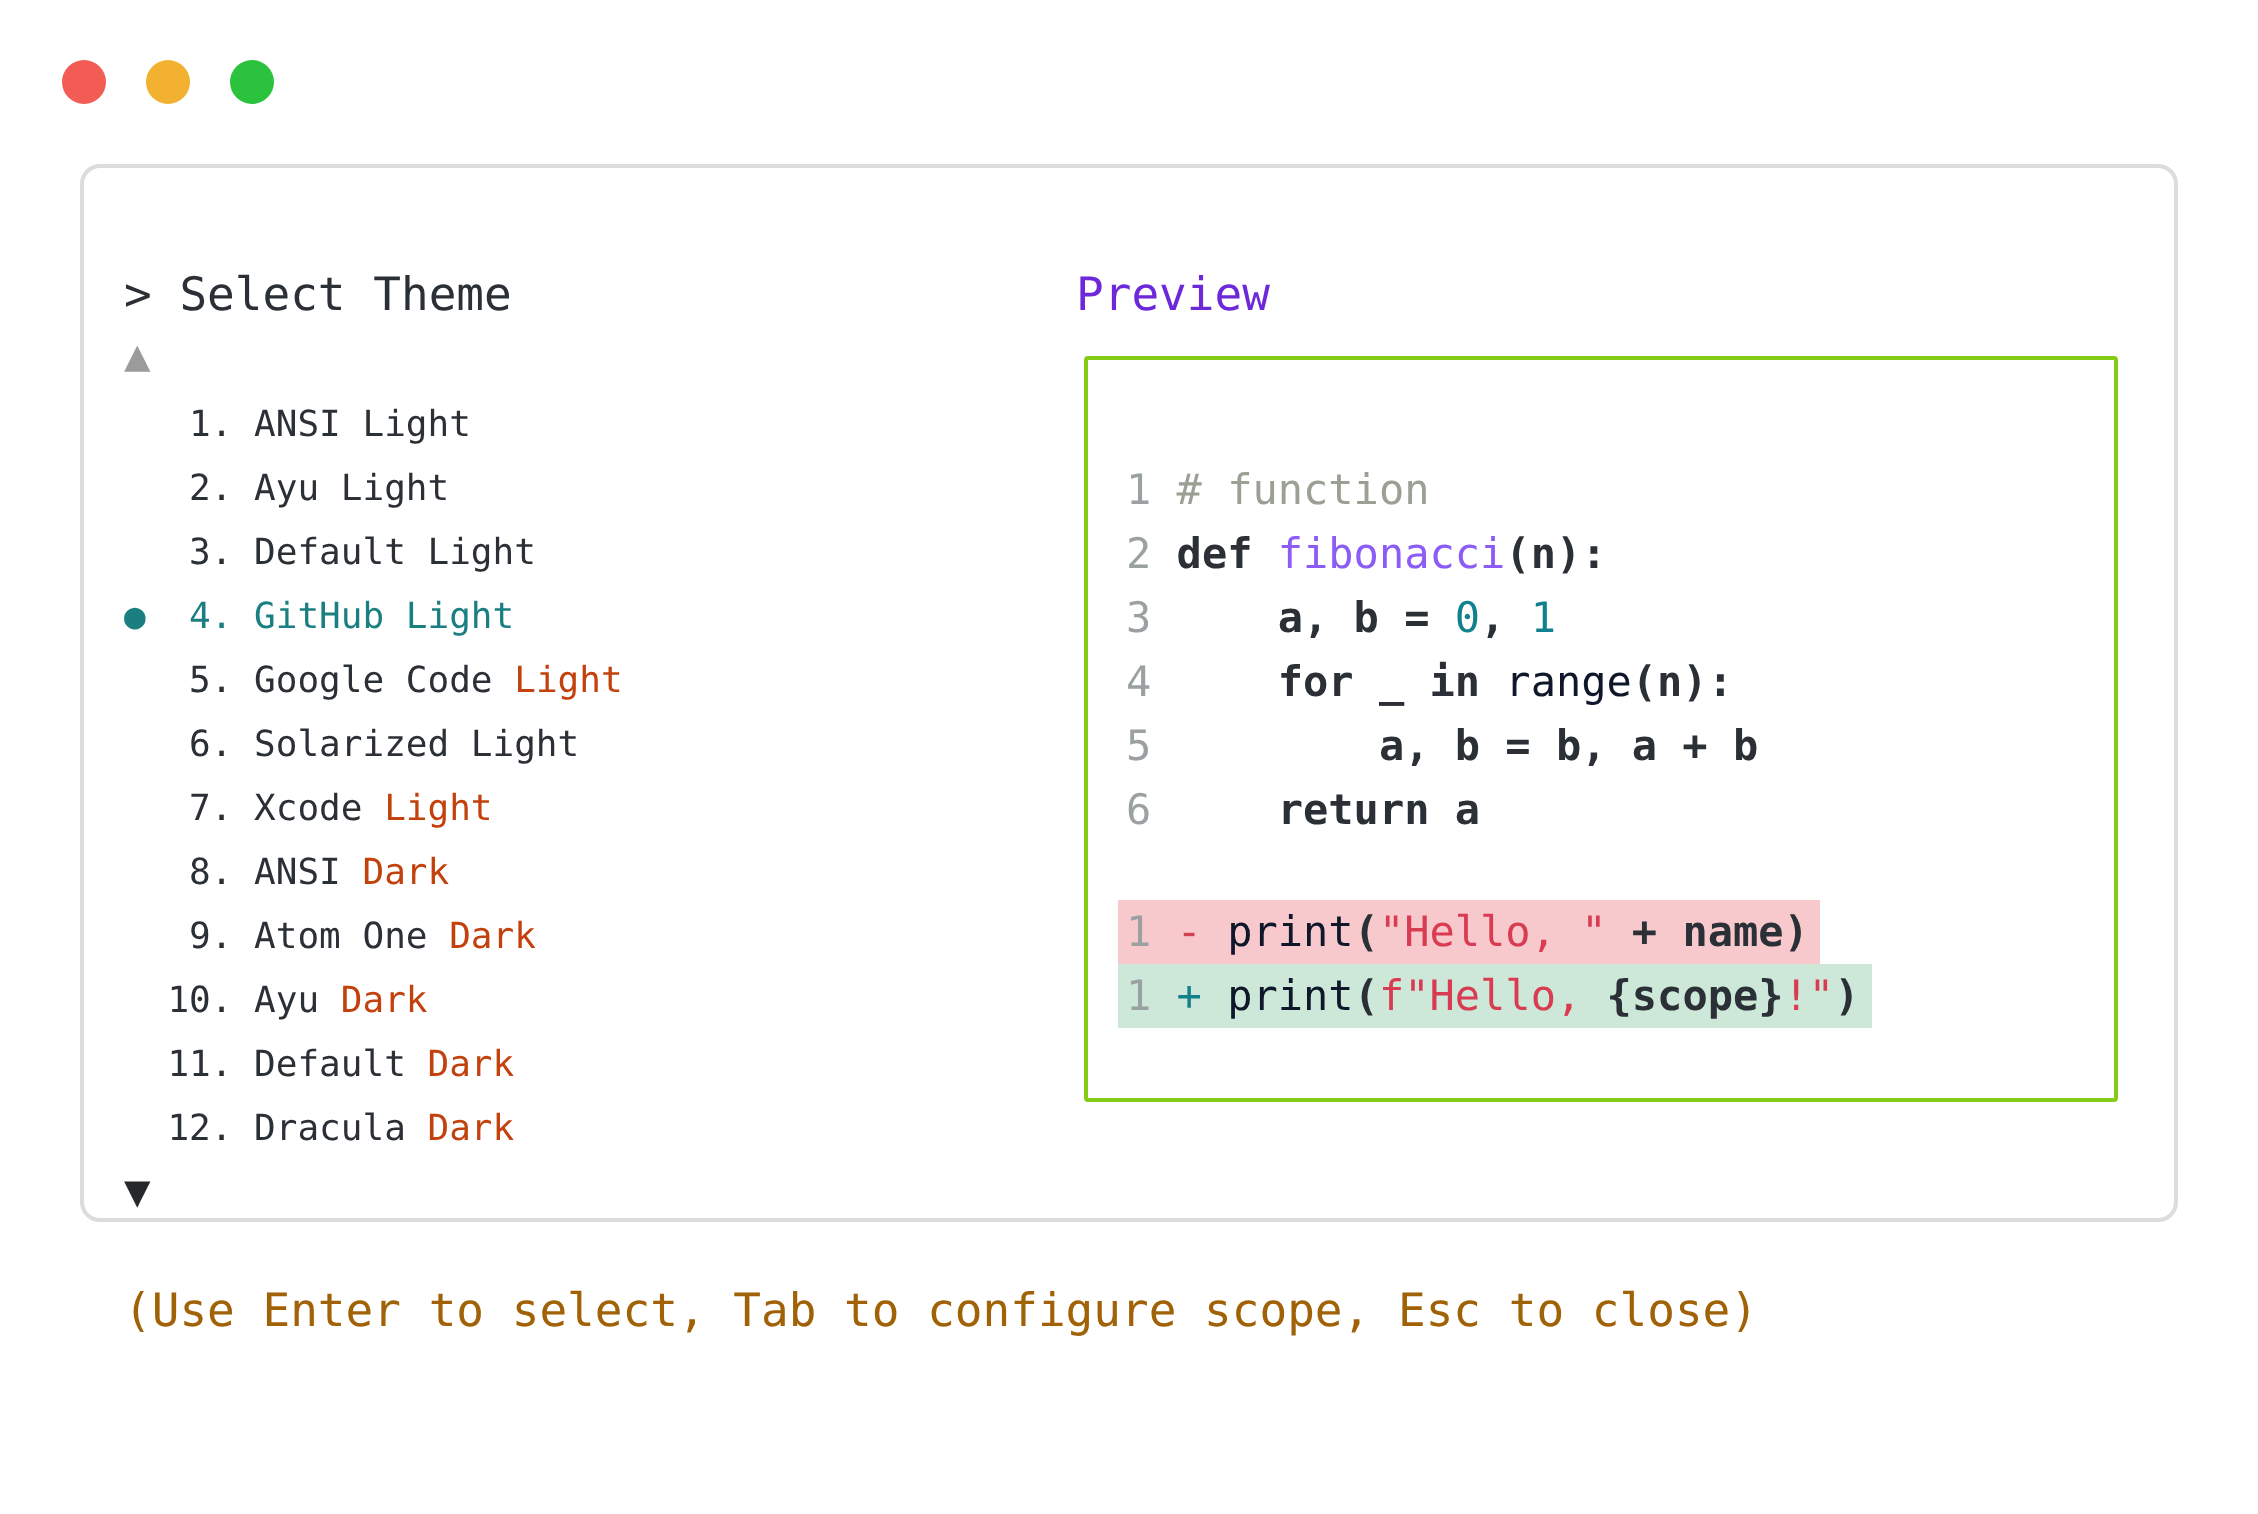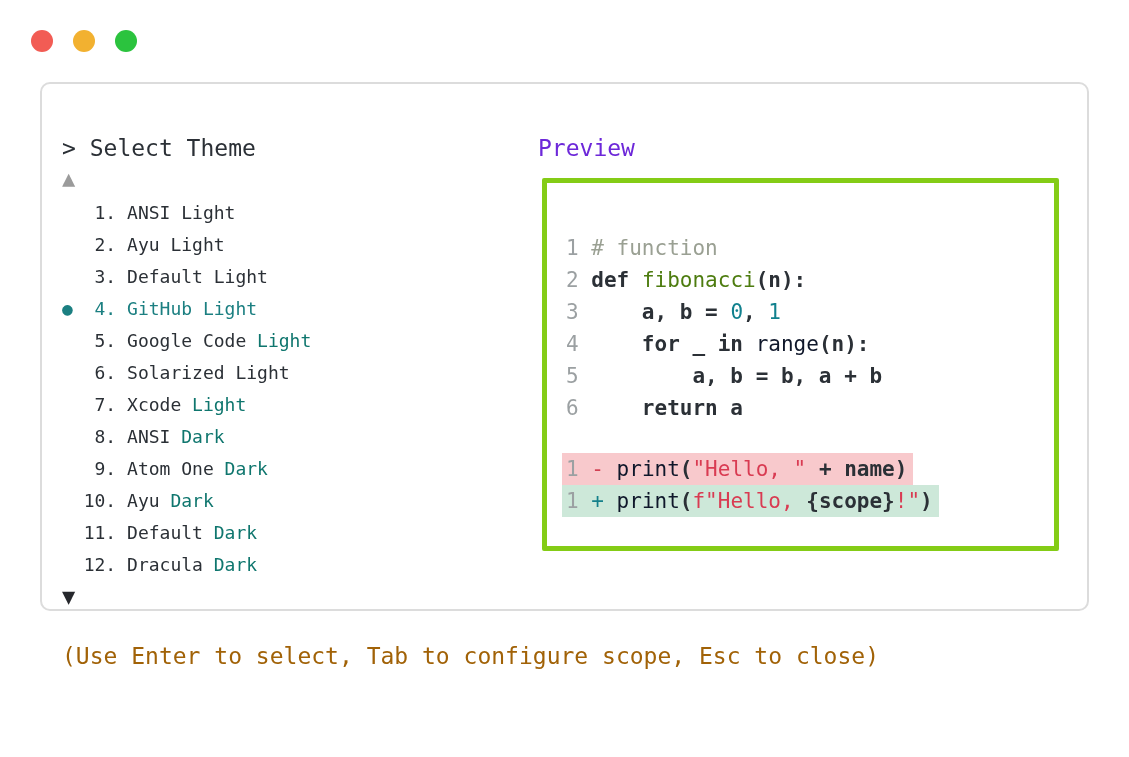--- a/index.html
+++ b/index.html
@@ -18,40 +18,40 @@
             color: #2b3036; white-space: pre; }
   .preview-title { position: absolute; left: 496px; top: 48px; font-size: 23px;
                    line-height: 32px; color: #6d28d9; }
 
   .arrow { position: absolute; left: 20px; font-size: 22px; line-height: 32px; }
   .arrow-up { top: 79px; color: #9b9b9b; }
   .arrow-down { top: 497px; color: #26282c; }
 
   .theme-list { position: absolute; left: 20px; top: 113px; font-size: 18px; }
   .list-row { height: 32px; line-height: 32px; white-space: pre; color: #2b3036; }
-  .list-row .variant { color: #0f766e; }
+  .list-row .variant { color: #c2410c; }
   .list-row.selected, .list-row.selected .num, .list-row.selected .name,
   .list-row.selected .marker { color: #1b7f81; }
 
   .help { position: absolute; left: 20px; top: 556px; font-size: 23px; line-height: 32px;
           color: #a16207; white-space: pre; }
 
   
   .preview-box { position: absolute; left: 500px; top: 94px; width: 517px; height: 373px;
-                 border: 5px solid #84cc16; border-radius: 2px; background: #ffffff; }
+                 border: 2px solid #84cc16; border-radius: 2px; background: #ffffff; }
   .code { position: absolute; left: 19px; top: 49px; font-size: 21px; }
   .code-line { height: 32px; line-height: 32px; white-space: pre; }
   .diff { position: absolute; left: 15px; top: 270px; font-size: 21px; }
   .diff-line { height: 32px; line-height: 32px; white-space: pre; width: fit-content;
                padding: 0 6px 0 4px; }
 
   .ln { color: #9ba0a2; }
   .tk-text { color: #2b3036; font-weight: bold; }
   .tk-comment { color: #9aa093; }
-  .tk-func { color: #4d7c0f; }
+  .tk-func { color: #8b5cf6; }
   .tk-num { color: #11818e; }
   .tk-blue { color: #0f172a; }
   .tk-string { color: #d93b52; }
   .sign-red { color: #d24052; }
   .sign-teal { color: #15808a; }
   .bg-removed { background: #f8c9cc; }
   .bg-added { background: #cde8d9; }
 </style>
 </head>
 <body>

